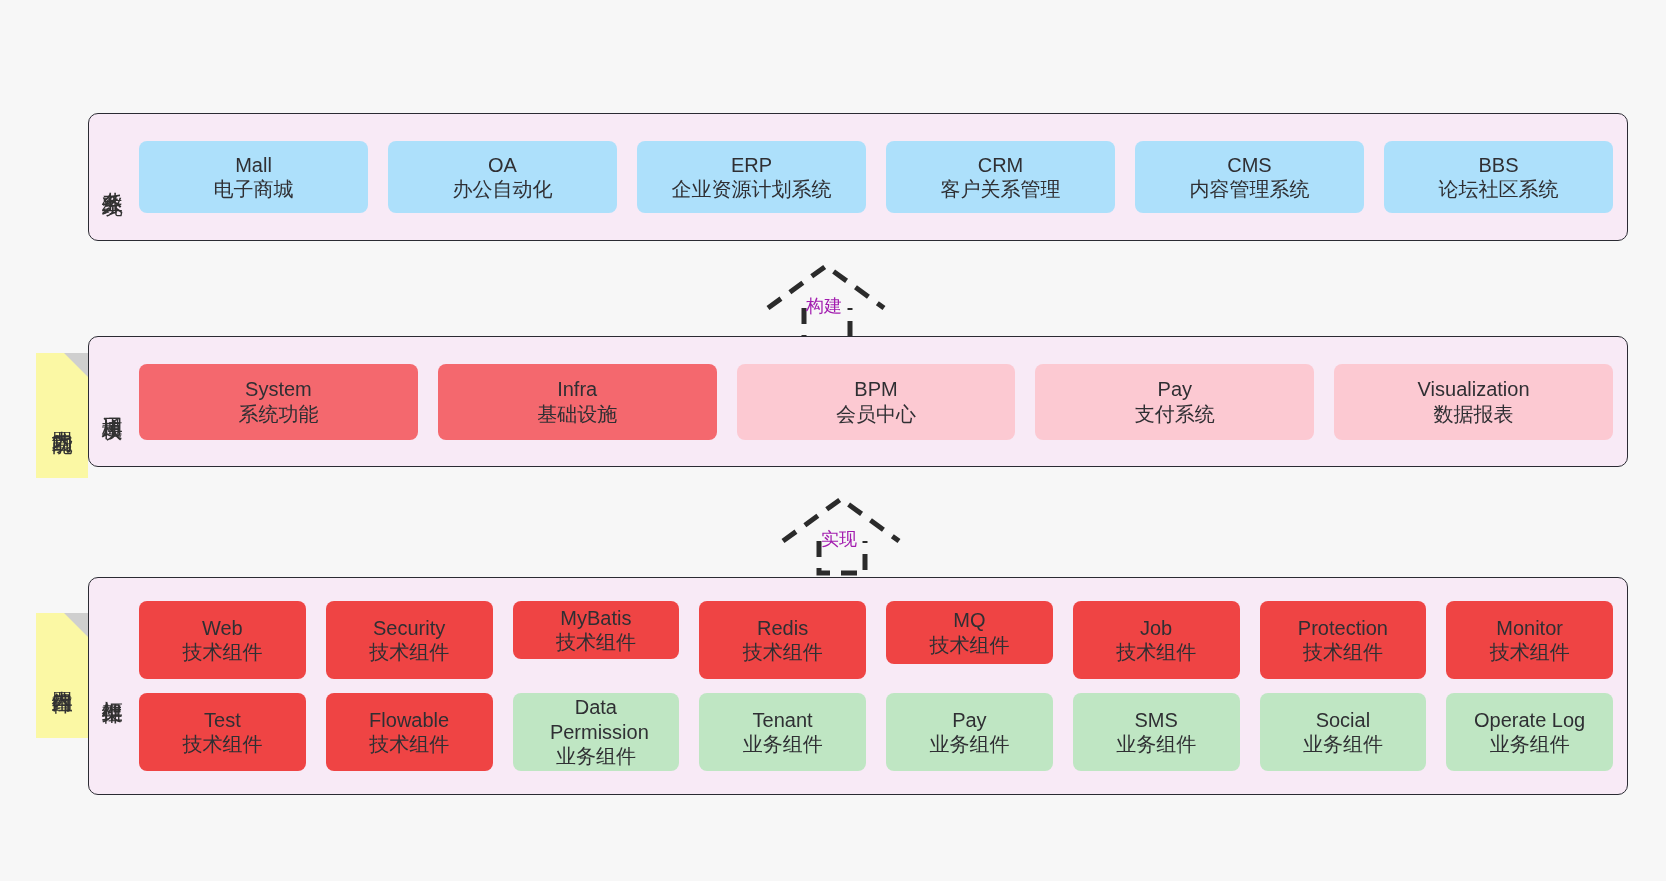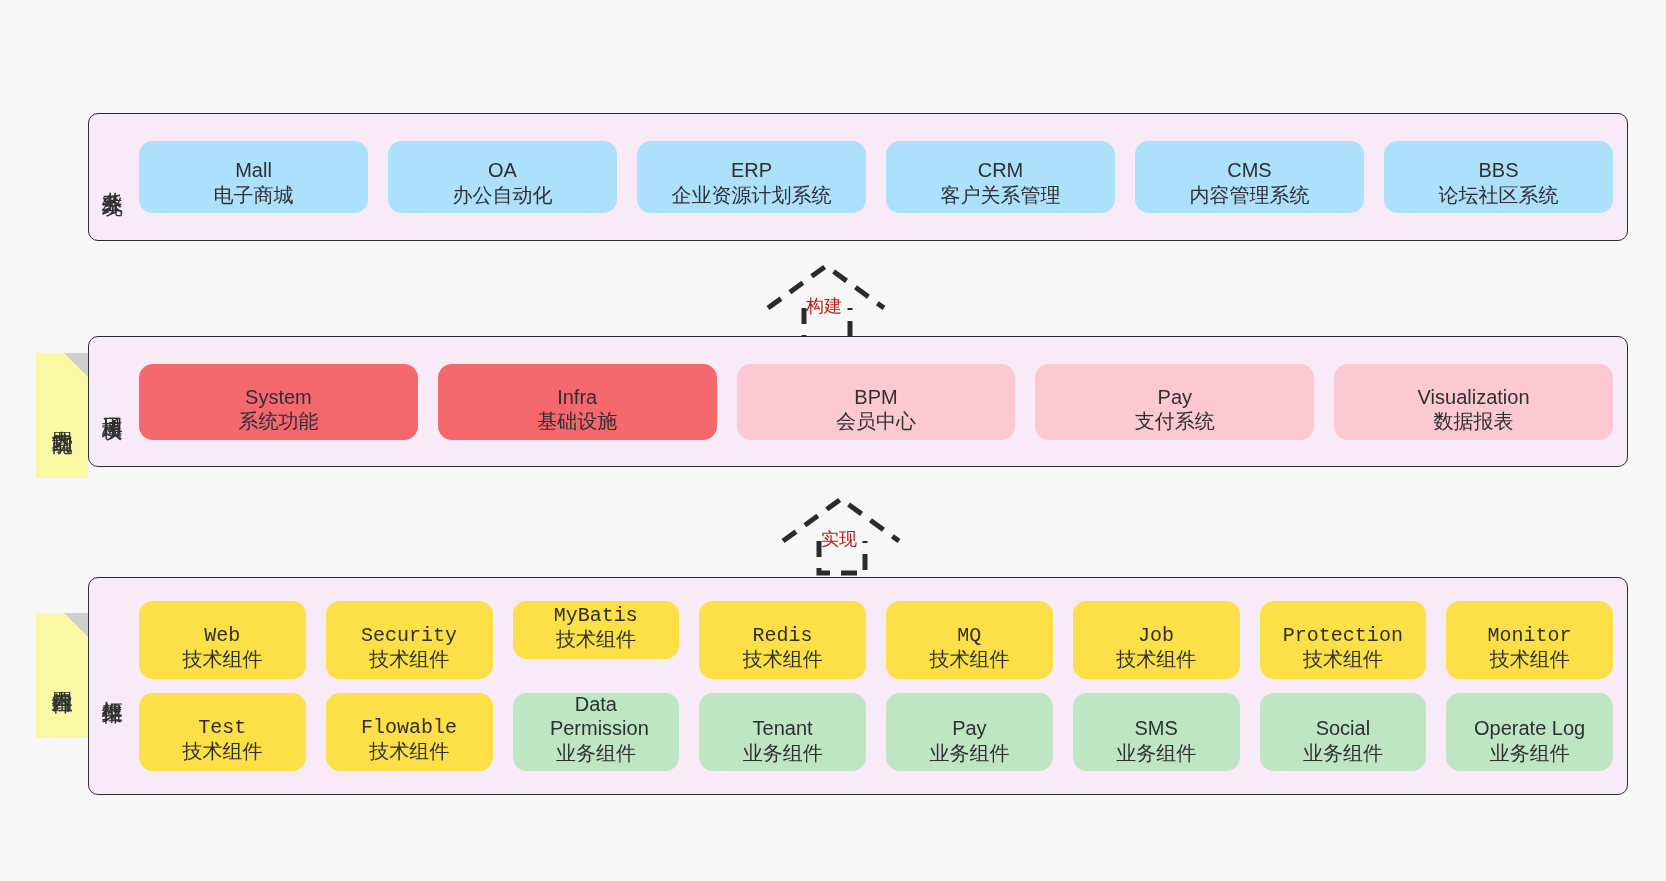--- a/index.html
+++ b/index.html
@@ -56,44 +56,44 @@
   }
   .row {
     display: flex;
     gap: 20px;
     align-items: stretch;
   }
   .row > .node { flex: 1 1 0; }
 
   
   .node {
-    border-radius: 14px;
+    border-radius: 8px;
     display: flex;
     flex-direction: column;
     align-items: center;
-    justify-content: flex-end;
+    justify-content: center;
     text-align: center;
     box-sizing: border-box;
     padding: 6px 6px;
   }
   .node .t1 {
     font-size: 20px;
     line-height: 1.22;
     color: #2f2f33;
   }
   .node .t2 {
     font-size: 20px;
     line-height: 1.22;
     color: #2f2f33;
   }
 
   .blue  { background: #ade0fb; }
   .red   { background: #f4686e; }
   .pink  { background: #fcc9d2; }
-  .green { background: #fde047; font-family: Liberation Mono, monospace; }
+  .green { background: #ef4444; }
   .lgreen{ background: #bfe6c3; }
 
   
   .note {
     position: absolute;
     background: #fbf8a4;
     font-size: 21px;
     line-height: 1.06;
     letter-spacing: 1px;
     color: #313131;
@@ -116,21 +116,21 @@
   }
 
   
   .arrow {
     position: absolute;
   }
   .arrow svg { display: block; overflow: visible; }
   .arrow-label {
     position: absolute;
     font-size: 18px;
-    color: #b91c1c;
+    color: #a21caf;
     background: transparent;
     white-space: nowrap;
   }
 </style>
 </head>
 <body>
 
 <div class="canvas">
 
   <div class="layer" id="layer-business" style="left:88px; top:113px; width:1540px; height:128px;">
@@ -233,21 +233,21 @@
           <span class="t2">技术组件</span>
         </div>
         <div class="node green" style="height:58px">
           <span class="t1">MyBatis</span>
           <span class="t2">技术组件</span>
         </div>
         <div class="node green" style="height:78px">
           <span class="t1">Redis</span>
           <span class="t2">技术组件</span>
         </div>
-        <div class="node green" style="height:78px">
+        <div class="node green" style="height:63px">
           <span class="t1">MQ</span>
           <span class="t2">技术组件</span>
         </div>
         <div class="node green" style="height:78px">
           <span class="t1">Job</span>
           <span class="t2">技术组件</span>
         </div>
         <div class="node green" style="height:78px">
           <span class="t1">Protection</span>
           <span class="t2">技术组件</span>

